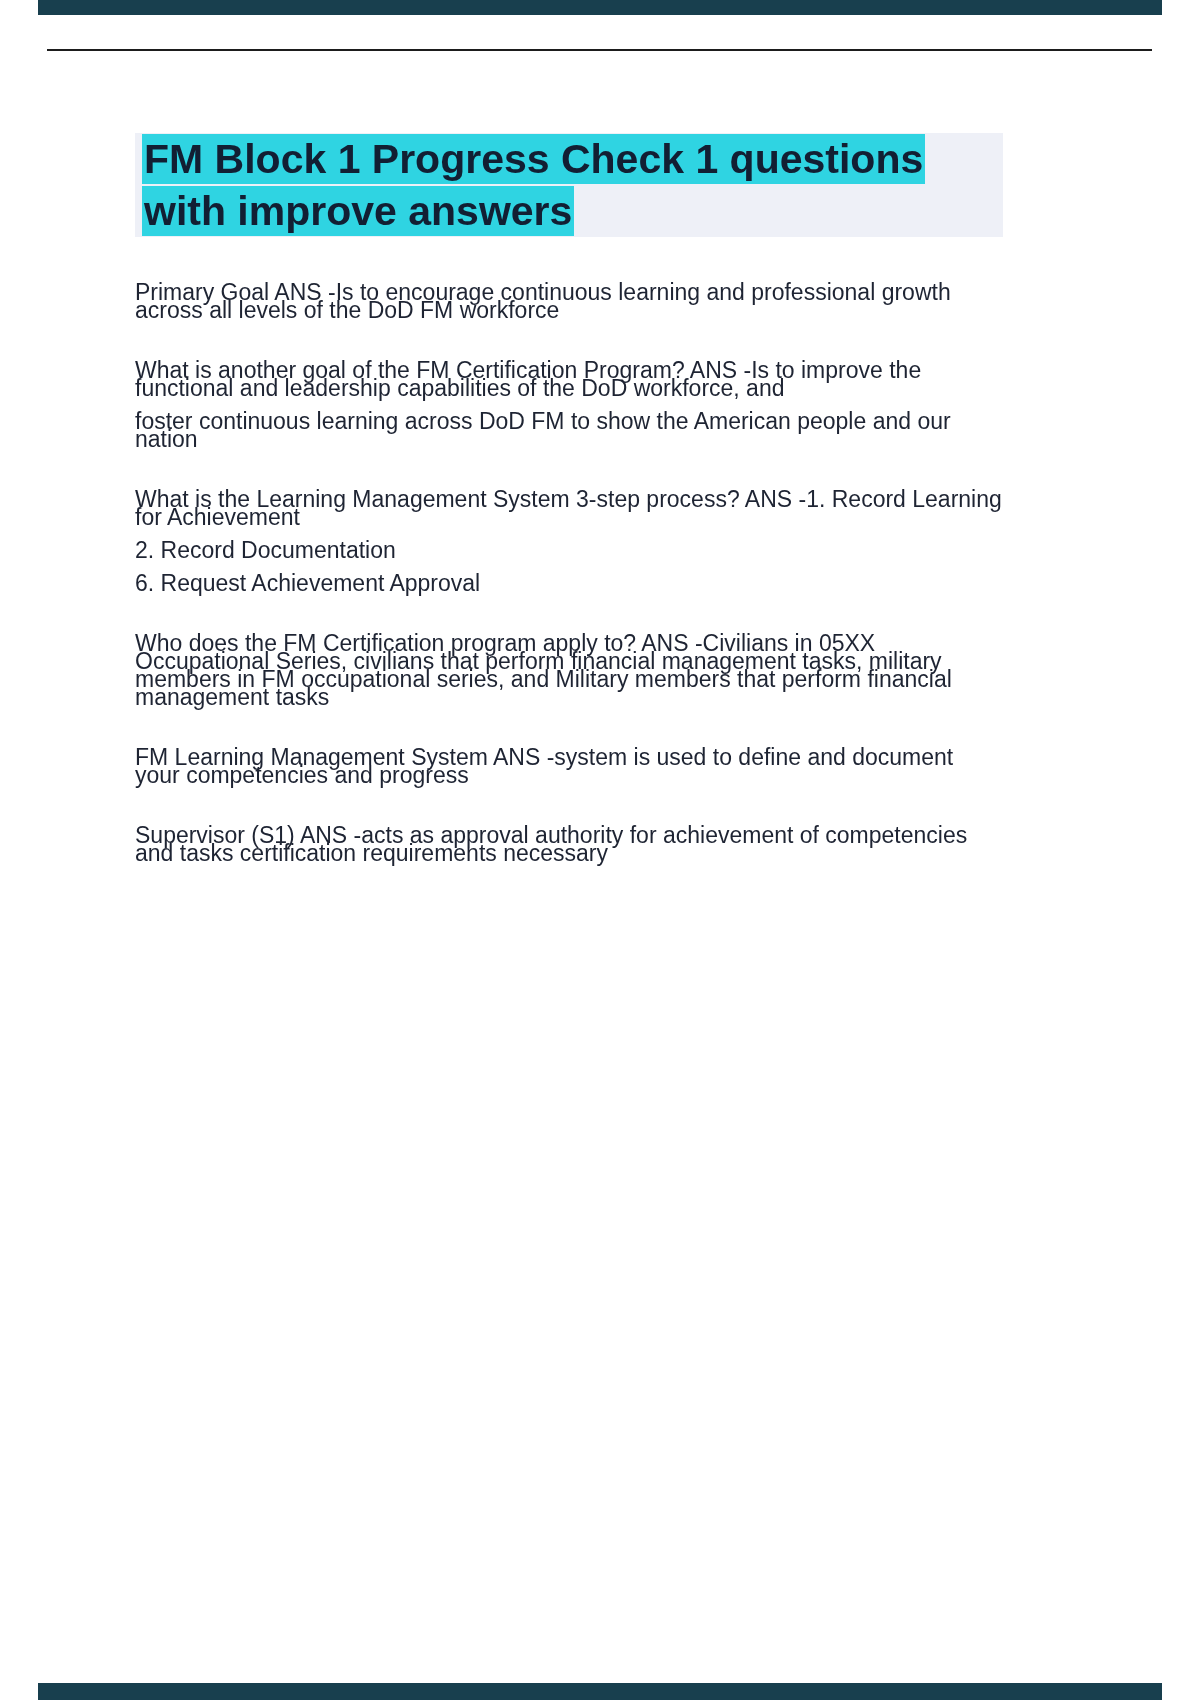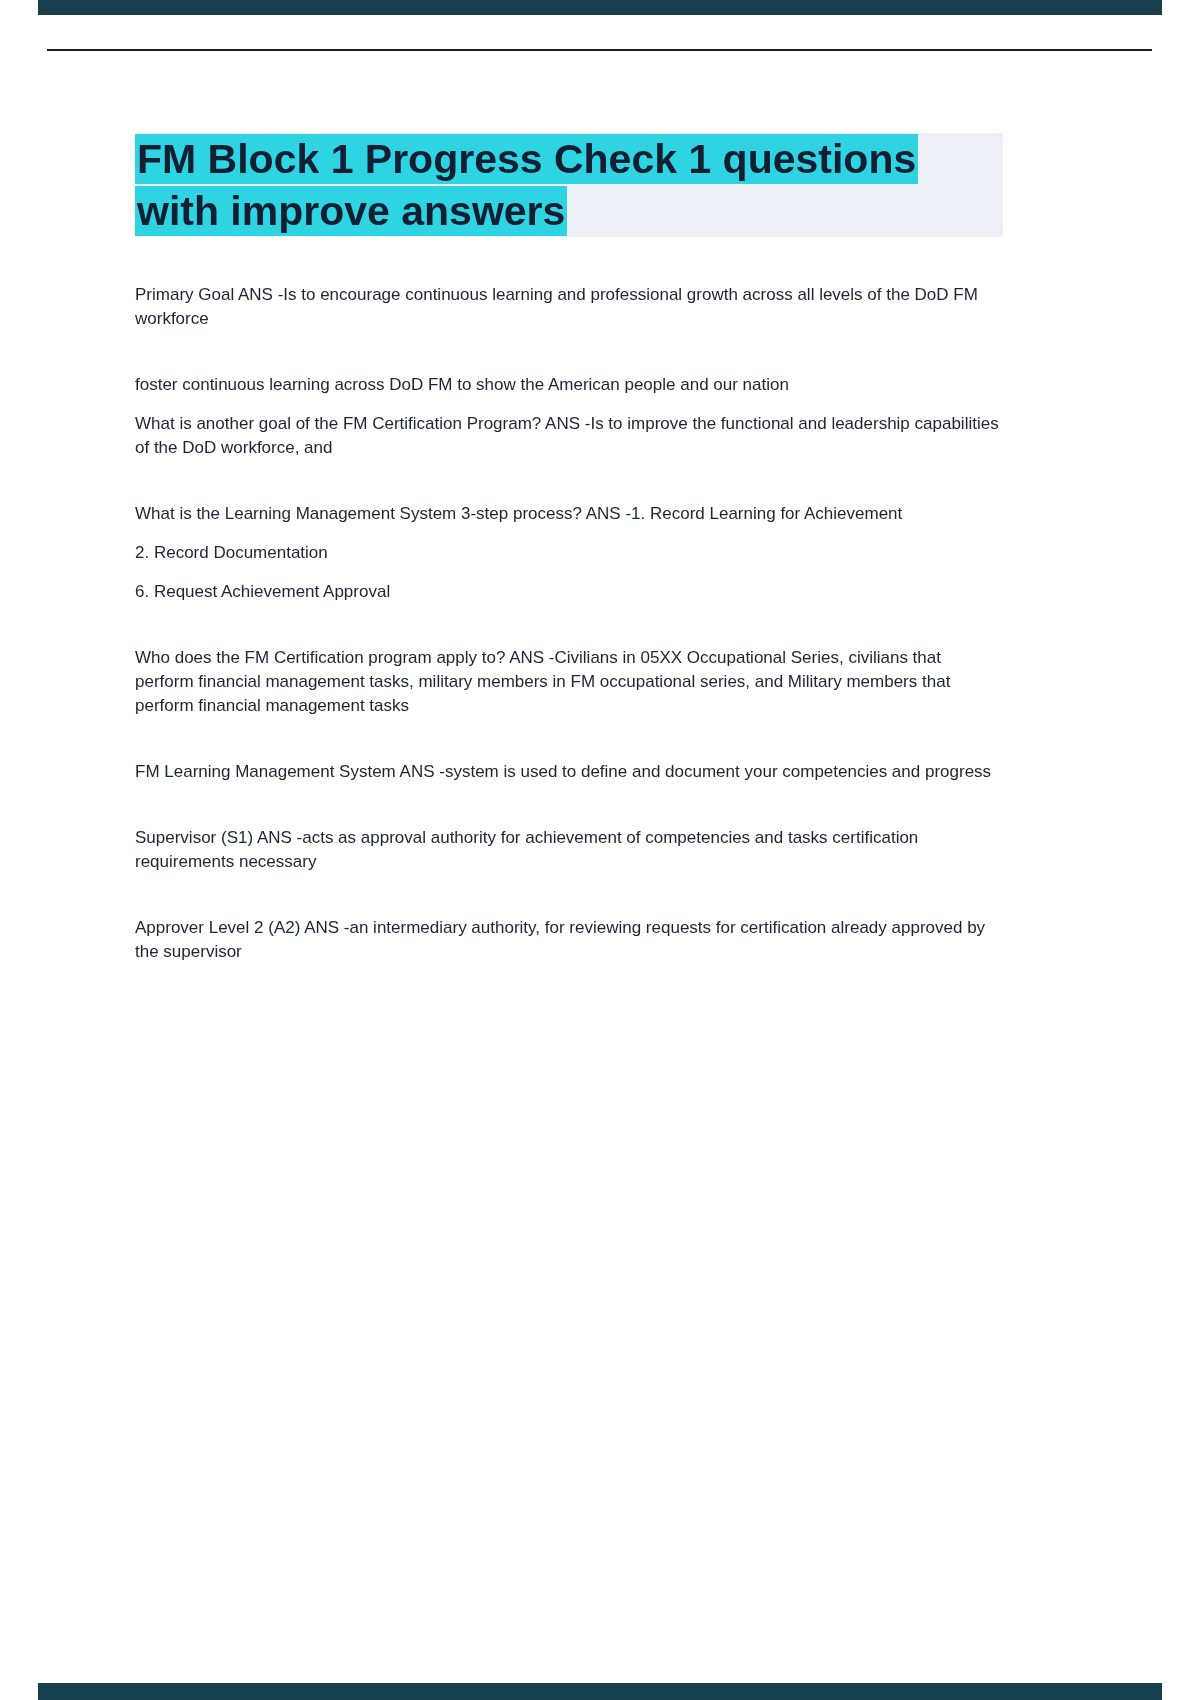--- a/index.html
+++ b/index.html
@@ -49,30 +49,31 @@
     top: 133px;
     width: 868px;
   }
   .title-block {
     background: var(--title-block-bg);
     color: var(--title-text);
     font-weight: 700;
     font-size: 41px;
     line-height: 52px;
     margin: 0 0 46px 0;
+    padding-left: 7px;
   }
   .title-line { display: block; }
   .title-line .hl {
     background: var(--highlight);
     padding: 2px 2px;
   }
   .qa-list {
     color: var(--body-text);
-    font-size: 17px;
-    line-height: 24px;
+    font-size: 23px;
+    line-height: 18px;
   }
   .qa-block { margin: 0 0 42px 0; }
   .qa-paragraph { margin: 0 0 15px 0; }
 </style>
 </head>
 <body>
 
 <div class="top-bar"></div>
 <div class="divider"></div>
 
@@ -80,36 +81,33 @@
   <h1 class="title-block">
     <span class="title-line"><span class="hl">FM Block 1 Progress Check 1 questions</span></span>
     <span class="title-line"><span class="hl">with improve answers</span></span>
   </h1>
 
   <div class="qa-list">
       <div class="qa-block">
         <p class="qa-paragraph">Primary Goal ANS -Is to encourage continuous learning and professional growth across all levels of the DoD FM workforce</p>
       </div>
       <div class="qa-block">
+        <p class="qa-paragraph">What is another goal of the FM Certification Program? ANS -Is to improve the functional and leadership capabilities of the DoD workforce, and</p>
         <p class="qa-paragraph">foster continuous learning across DoD FM to show the American people and our nation</p>
-        <p class="qa-paragraph">What is another goal of the FM Certification Program? ANS -Is to improve the functional and leadership capabilities of the DoD workforce, and</p>
       </div>
       <div class="qa-block">
         <p class="qa-paragraph">What is the Learning Management System 3-step process? ANS -1. Record Learning for Achievement</p>
         <p class="qa-paragraph">2. Record Documentation</p>
         <p class="qa-paragraph">6. Request Achievement Approval</p>
       </div>
       <div class="qa-block">
         <p class="qa-paragraph">Who does the FM Certification program apply to? ANS -Civilians in 05XX Occupational Series, civilians that perform financial management tasks, military members in FM occupational series, and Military members that perform financial management tasks</p>
       </div>
       <div class="qa-block">
         <p class="qa-paragraph">FM Learning Management System ANS -system is used to define and document your competencies and progress</p>
       </div>
       <div class="qa-block">
         <p class="qa-paragraph">Supervisor (S1) ANS -acts as approval authority for achievement of competencies and tasks certification requirements necessary</p>
       </div>
-      <div class="qa-block">
-        <p class="qa-paragraph">Approver Level 2 (A2) ANS -an intermediary authority, for reviewing requests for certification already approved by the supervisor</p>
-      </div>
     </div>
 </div>
 
 <div class="bottom-bar"></div>
 
 </body></html>

